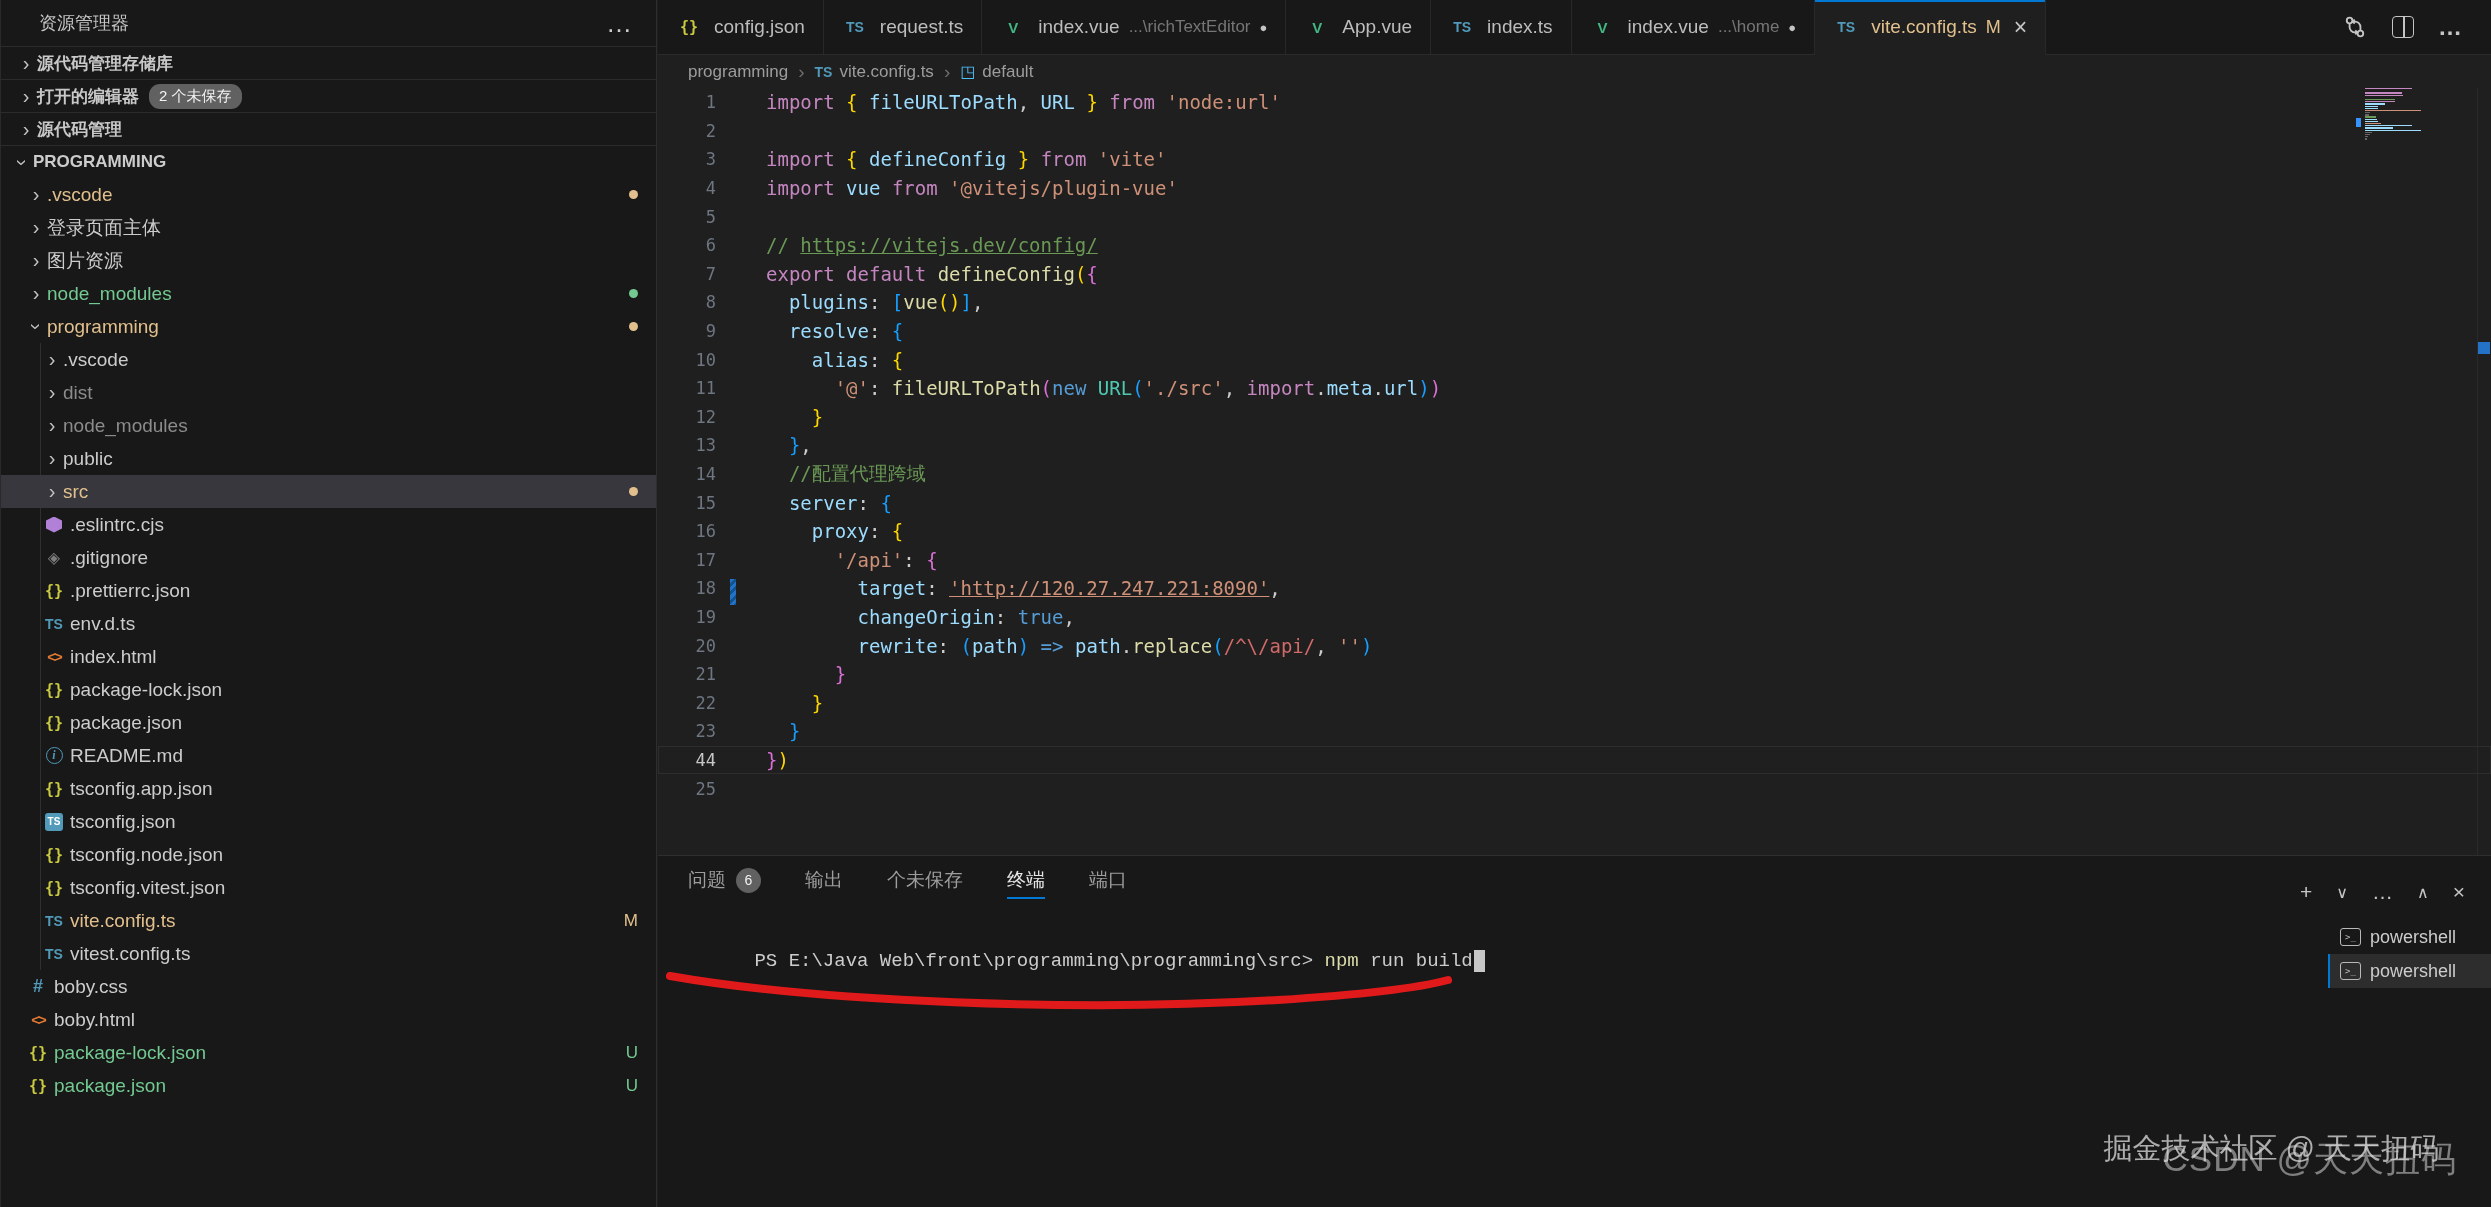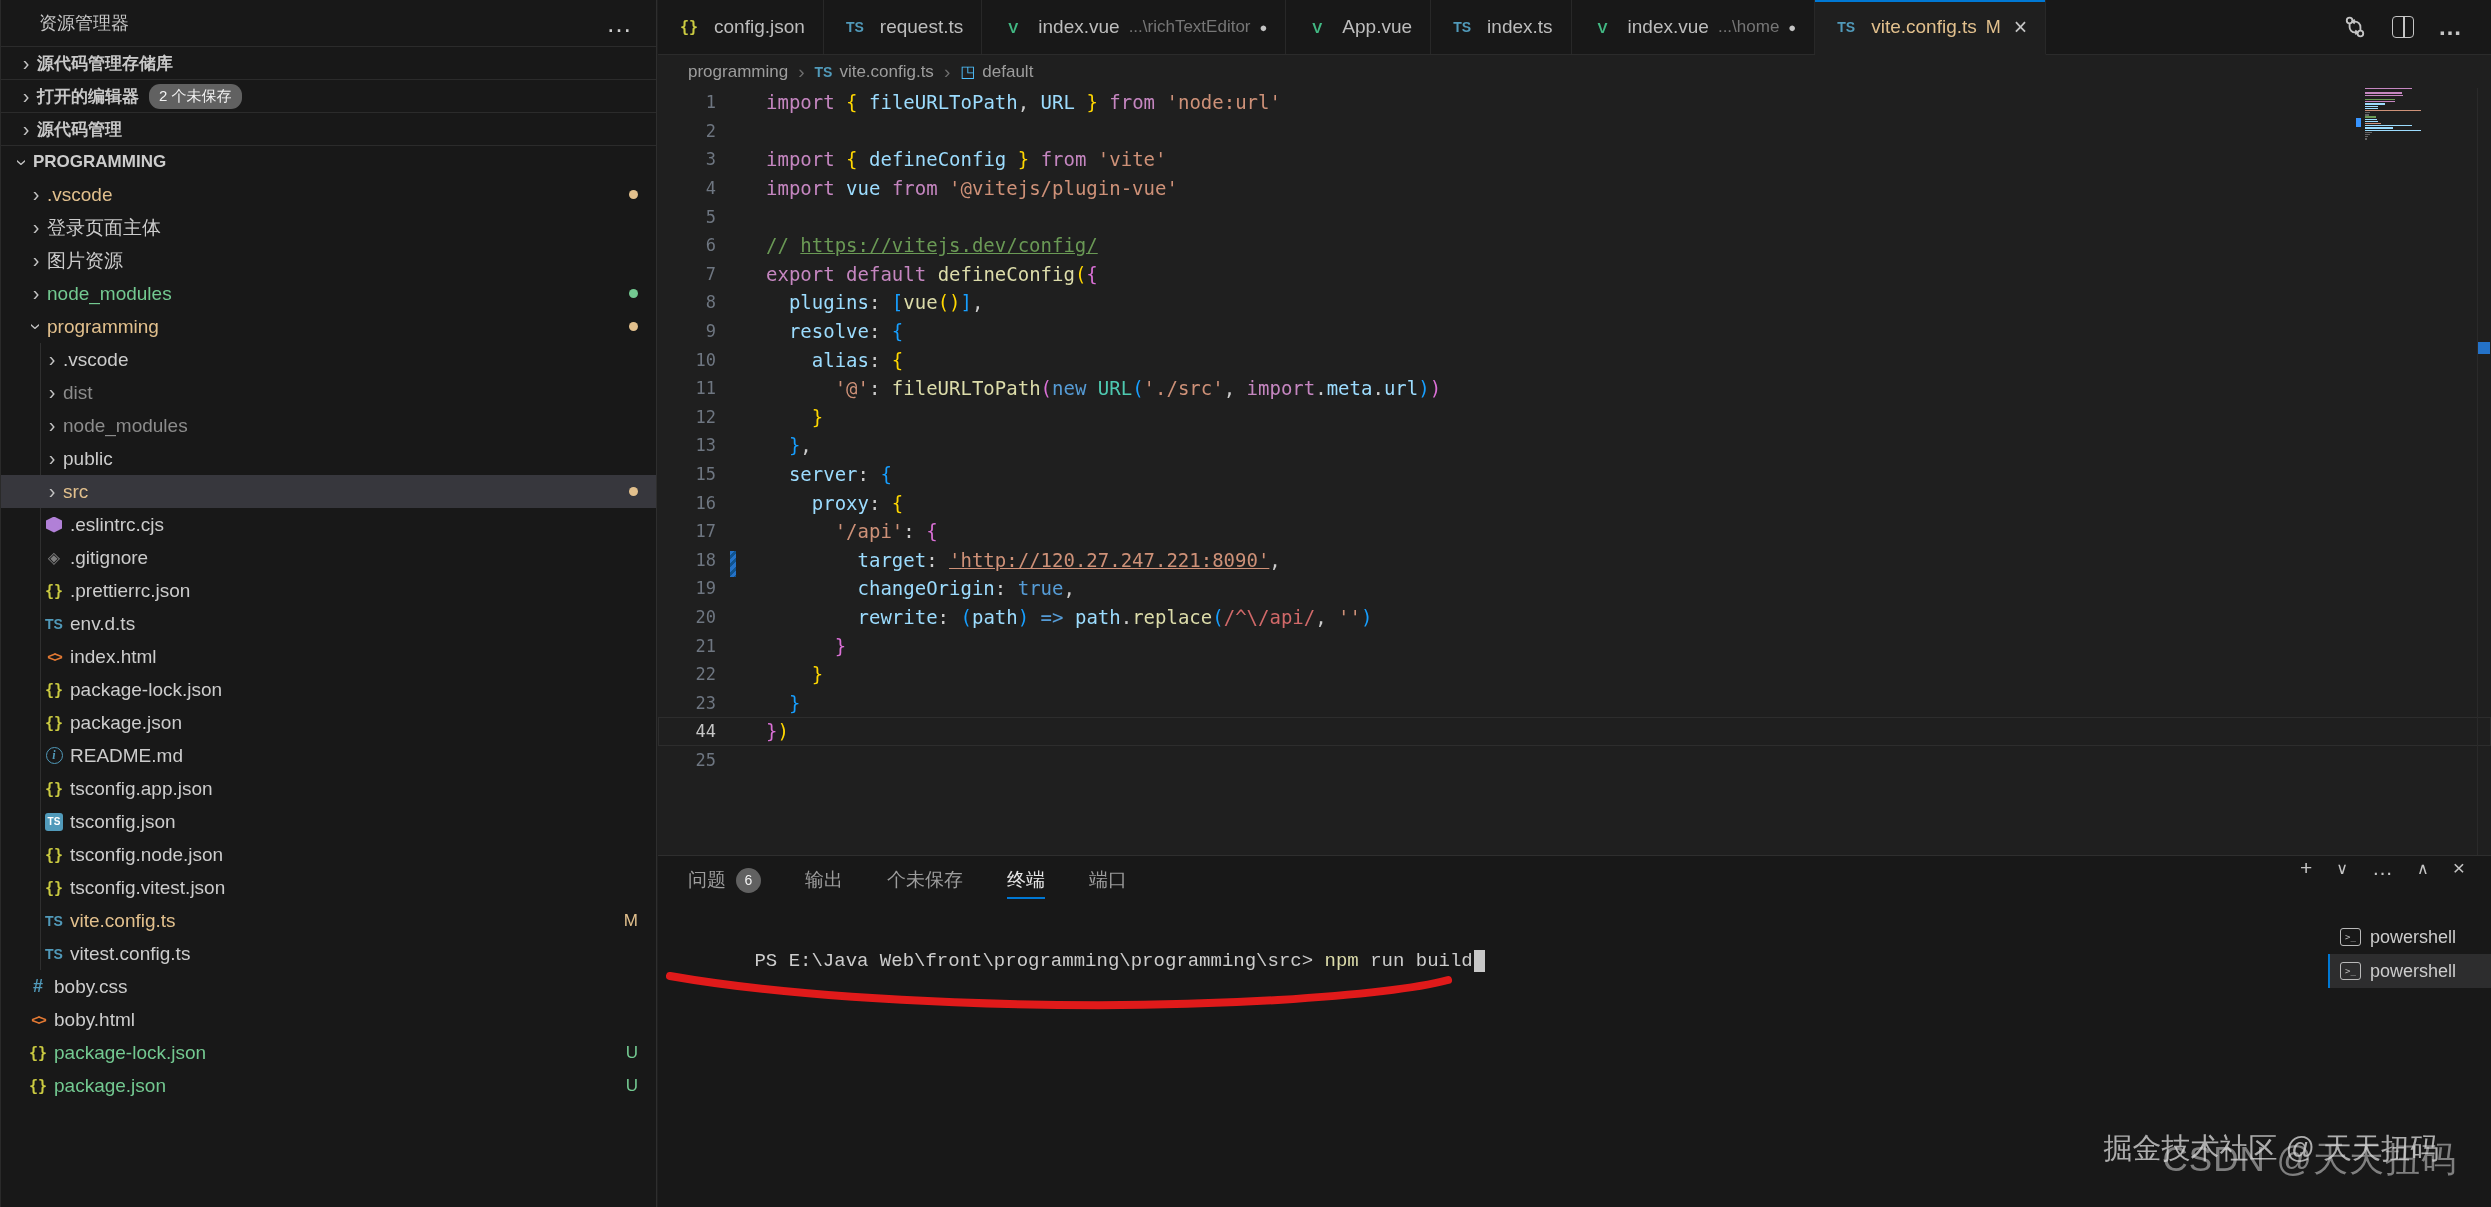--- a/index.html
+++ b/index.html
@@ -72,21 +72,21 @@
   .tk-com{color:#6a9955} .tk-coml{color:#6a9955;text-decoration:underline}
   .tk-re{color:#d16969} .tk-p{color:#cccccc} .tk-b1{color:#ffd700} .tk-b2{color:#da70d6} .tk-b3{color:#179fff}
   .minimap { position:absolute; right:66px; top:0; width:60px; padding-top:0; }
   .mm-line { height:1.3px; margin-bottom:0.9px; background:rgba(160,160,160,.55); }
   .mm-mark { position:absolute; left:-9px; top:30px; width:5px; height:9px; background:#3794ff; }
   .overview-track { position:absolute; right:0; top:0; width:14px; height:100%; border-left:1px solid #2a2a2a; }
   .overview-mark { position:absolute; right:1px; top:254px; width:12px; height:12px; background:#2472c8; }
 
   
   .panel { position:absolute; left:658px; top:855px; right:0; bottom:0; background:#181818; border-top:1px solid #2e2e2e; }
-  .panel-header { height:48px; display:flex; align-items:flex-start; padding:0 26px 0 30px; }
+  .panel-header { height:48px; display:flex; align-items:flex-end; padding:0 26px 0 30px; }
   .ptab { display:flex; align-items:center; gap:10px; font-size:19px; color:#9d9d9d; margin-right:44px; position:relative; height:100%; cursor:pointer; }
   .ptab.active { color:#e7e7e7; }
   .ptab.active::after { content:""; position:absolute; bottom:5px; left:0; right:0; height:2px; background:#0078d4; }
   .pbadge { background:#616161; color:#f2f2f2; width:25px; height:25px; border-radius:50%; font-size:14px; display:flex; align-items:center; justify-content:center; }
   .panel-actions { margin-left:auto; display:flex; align-items:center; gap:24px; color:#c5c5c5; font-size:21px; }
   .panel-actions .sm { font-size:16px; }
   .panel-body { position:relative; height:304px; }
   .term-line { position:absolute; left:28px; top:24px; font-family:Liberation Mono, monospace; font-size:19px; color:#cccccc; white-space:pre; }
   .t-cmd { color:#dcdcaa; }
   .cursor { display:inline-block; width:11px; height:22px; background:#c7c7c7; vertical-align:text-bottom; margin-left:1px; }
@@ -350,20 +350,21 @@
       <div class="code-line"><span class="gutter">4</span><span><span class="tk-kw">import</span><span class="tk-p"> </span><span class="tk-var">vue</span><span class="tk-p"> </span><span class="tk-kw">from</span><span class="tk-p"> </span><span class="tk-str">'@vitejs/plugin-vue'</span></span></div>
       <div class="code-line"><span class="gutter">5</span><span></span></div>
       <div class="code-line"><span class="gutter">6</span><span><span class="tk-com">// </span><span class="tk-coml">https://vitejs.dev/config/</span></span></div>
       <div class="code-line"><span class="gutter">7</span><span><span class="tk-kw">export</span><span class="tk-p"> </span><span class="tk-kw">default</span><span class="tk-p"> </span><span class="tk-fn">defineConfig</span><span class="tk-b1">(</span><span class="tk-b2">{</span></span></div>
       <div class="code-line"><span class="gutter">8</span><span><span class="tk-p">  </span><span class="tk-var">plugins</span><span class="tk-p">: </span><span class="tk-b3">[</span><span class="tk-fn">vue</span><span class="tk-b1">()</span><span class="tk-b3">]</span><span class="tk-p">,</span></span></div>
       <div class="code-line"><span class="gutter">9</span><span><span class="tk-p">  </span><span class="tk-var">resolve</span><span class="tk-p">: </span><span class="tk-b3">{</span></span></div>
       <div class="code-line"><span class="gutter">10</span><span><span class="tk-p">    </span><span class="tk-var">alias</span><span class="tk-p">: </span><span class="tk-b1">{</span></span></div>
       <div class="code-line"><span class="gutter">11</span><span><span class="tk-p">      </span><span class="tk-str">'@'</span><span class="tk-p">: </span><span class="tk-fn">fileURLToPath</span><span class="tk-b2">(</span><span class="tk-kwb">new</span><span class="tk-p"> </span><span class="tk-cls">URL</span><span class="tk-b3">(</span><span class="tk-str">'./src'</span><span class="tk-p">, </span><span class="tk-kw">import</span><span class="tk-p">.</span><span class="tk-var">meta</span><span class="tk-p">.</span><span class="tk-var">url</span><span class="tk-b3">)</span><span class="tk-b2">)</span></span></div>
       <div class="code-line"><span class="gutter">12</span><span><span class="tk-p">    </span><span class="tk-b1">}</span></span></div>
       <div class="code-line"><span class="gutter">13</span><span><span class="tk-p">  </span><span class="tk-b3">}</span><span class="tk-p">,</span></span></div>
+      <div class="code-line"><span class="gutter">14</span><span><span class="tk-p">  </span><span class="tk-com">//配置代理跨域</span></span></div>
       <div class="code-line"><span class="gutter">15</span><span><span class="tk-p">  </span><span class="tk-var">server</span><span class="tk-p">: </span><span class="tk-b3">{</span></span></div>
       <div class="code-line"><span class="gutter">16</span><span><span class="tk-p">    </span><span class="tk-var">proxy</span><span class="tk-p">: </span><span class="tk-b1">{</span></span></div>
       <div class="code-line"><span class="gutter">17</span><span><span class="tk-p">      </span><span class="tk-str">'/api'</span><span class="tk-p">: </span><span class="tk-b2">{</span></span></div>
       <div class="code-line"><span class="gutter">18<span class="gitbar"></span></span><span><span class="tk-p">        </span><span class="tk-var">target</span><span class="tk-p">: </span><span class="tk-strl">'http://120.27.247.221:8090'</span><span class="tk-p">,</span></span></div>
       <div class="code-line"><span class="gutter">19</span><span><span class="tk-p">        </span><span class="tk-var">changeOrigin</span><span class="tk-p">: </span><span class="tk-kwb">true</span><span class="tk-p">,</span></span></div>
       <div class="code-line"><span class="gutter">20</span><span><span class="tk-p">        </span><span class="tk-var">rewrite</span><span class="tk-p">: </span><span class="tk-b3">(</span><span class="tk-var">path</span><span class="tk-b3">)</span><span class="tk-p"> </span><span class="tk-kwb">=&gt;</span><span class="tk-p"> </span><span class="tk-var">path</span><span class="tk-p">.</span><span class="tk-fn">replace</span><span class="tk-b3">(</span><span class="tk-re">/^\/api/</span><span class="tk-p">, </span><span class="tk-str">''</span><span class="tk-b3">)</span></span></div>
       <div class="code-line"><span class="gutter">21</span><span><span class="tk-p">      </span><span class="tk-b2">}</span></span></div>
       <div class="code-line"><span class="gutter">22</span><span><span class="tk-p">    </span><span class="tk-b1">}</span></span></div>
       <div class="code-line"><span class="gutter">23</span><span><span class="tk-p">  </span><span class="tk-b3">}</span></span></div>
       <div class="code-line current"><span class="gutter">44</span><span><span class="tk-b2">}</span><span class="tk-b1">)</span></span></div>

